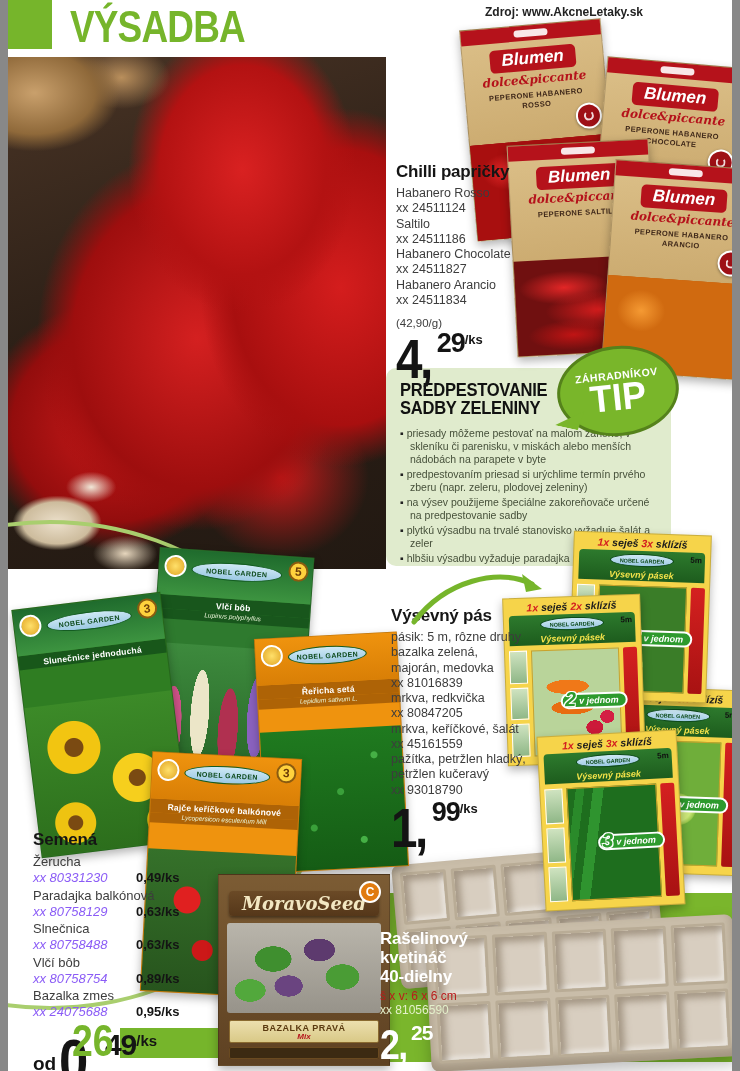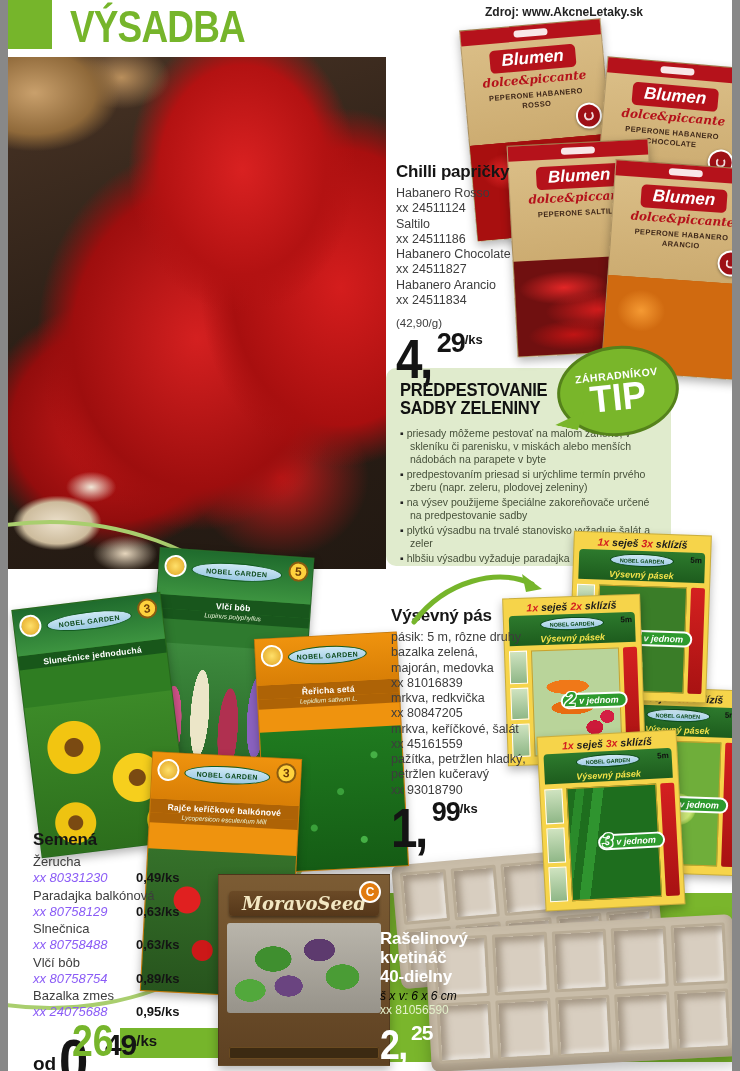--- a/index.html
+++ b/index.html
@@ -216,21 +216,21 @@
   .semena { left:25px; top:830px; width:180px; z-index:6; }
   .sem-row .name { font-size:13px; color:#3d3d3d; line-height:1.25; }
   .sem-row .codeline { display:flex; font-size:13px; line-height:1.25; margin-bottom:1px; }
   .sem-row .code { width:103px; color:#8b5cf6;font-style:italic; }
   .sem-row .val { font-weight:800; color:#141414; }
 
   
   .kvet-block { position:absolute; left:350px; top:893px; width:390px; height:169px; background:#7ab62c; z-index:1; }
   .kvet-info { position:absolute; left:372px; top:929px; width:150px; z-index:6; color:#fff; }
   .kvet-info .t { font-size:17px; font-weight:800; line-height:1.12; letter-spacing:-.2px; }
-  .kvet-info .s { font-size:12px; color:#000000; margin-top:3px;font-style:italic; }
+  .kvet-info .s { font-size:12px; color:#b91c1c; margin-top:3px; }
   .kvet-info .c { font-size:12px; color:#e4f0cb; }
   .kvet-info .price { color:#fff; }
   .kvet-info .price .euros { font-size:42px; letter-spacing:-2px; }
   .kvet-info .price .cents { font-size:21px; }
 
   
   .tray { position:absolute; display:grid; grid-template-columns:repeat(5,1fr); grid-template-rows:repeat(2,1fr);
           gap:5px; padding:8px; background:#c9bda9; border-radius:8px;
           box-shadow:0 8px 16px rgba(0,0,0,.25), inset 0 -8px 12px rgba(110,95,75,.45); }
   .tray span { background:#d8cec0; border:3px solid #b9ac96; border-radius:2px;
@@ -375,20 +375,24 @@
         <span class="np-badge">3</span>
       </div>
       <div class="np-label">Rajče keříčkové balkónové</div>
       <div class="np-sub">Lycopersicon esculentum Mill</div>
       <div class="np-body"></div>
     </div>
     <div class="card pk-moravo" style="position:absolute;margin-top:16px;">
       <div class="ms-brand">MoravoSeed</div>
       <div class="ms-badge">C</div>
       <div class="ms-photo"></div>
+      <div class="ms-sign">
+        <div class="t1">BAZALKA PRAVÁ</div>
+        <div class="t2">Mix</div>
+      </div>
       <div class="ms-foot"></div>
     </div>
   </div>
 
   <div class="info" style="left:383px;top:606px;width:175px;">
     <h3>Výsevný pás</h3>
     <div class="line">pásik: 5 m, rôzne druhy</div>
     <div class="line">bazalka zelená,</div>
     <div class="line">majorán, medovka</div>
     <div class="line">xx 81016839</div>

